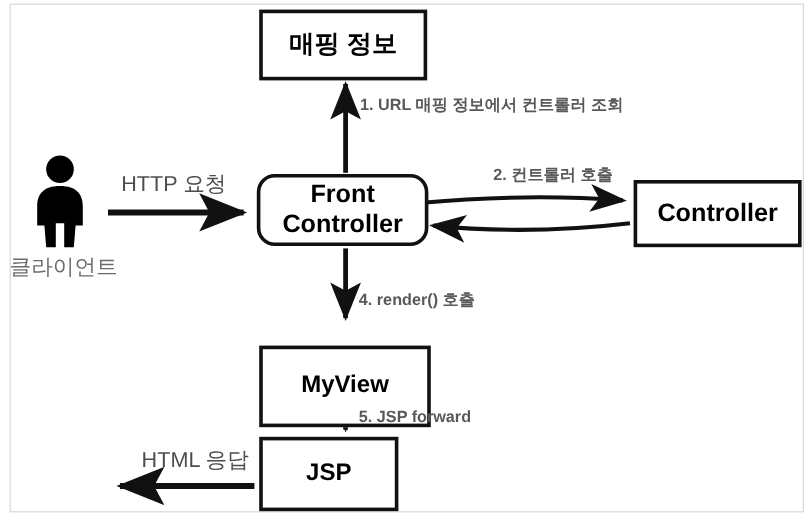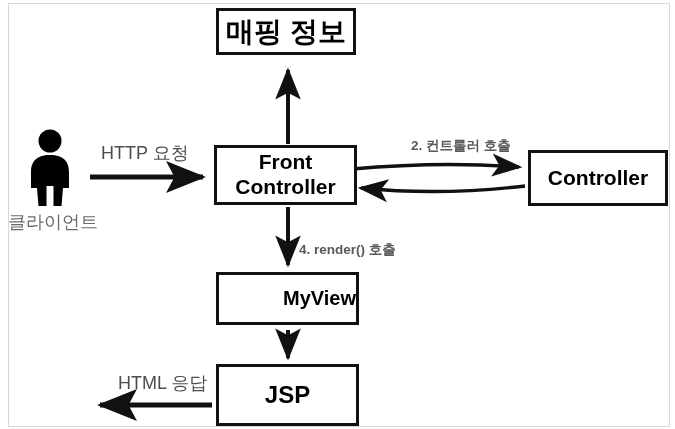--- a/index.html
+++ b/index.html
@@ -32,39 +32,39 @@
     box-sizing: border-box;
     display: flex;
     align-items: center;
     justify-content: center;
     text-align: center;
     color: #000000;
     font-weight: 700;
     line-height: 1.18;
   }
   #node-mapping {
-    left: 216px; top: 8px; width: 140px; height: 47px;
-    font-size: 28px;
+    left: 216px; top: 8px; width: 140px; height: 59px;
+    font-size: 21px;
   }
   #node-front-controller {
     left: 214px; top: 145px; width: 143px; height: 60px;
     font-size: 21px;
+    border-radius: 15px;
   }
   #node-controller {
     left: 528px; top: 150px; width: 140px; height: 56px;
     font-size: 21px;
   }
   #node-myview {
-    left: 216px; top: 272px; width: 143px; height: 53px;
+    left: 216px; top: 288px; width: 143px; height: 68px;
     font-size: 20px;
-    justify-content: flex-end;
   }
   #node-jsp {
-    left: 216px; top: 364px; width: 143px; height: 62px;
-    font-size: 24px;
+    left: 216px; top: 364px; width: 116px; height: 62px;
+    font-size: 20px;
   }
   .node-label { display: block; }
 
   .edge-label {
     position: absolute;
     color: #58595b;
     font-weight: 700;
     font-size: 13.5px;
     white-space: nowrap;
   }
@@ -166,20 +166,22 @@
   <div class="node" id="node-jsp">
     <span class="node-label">JSP</span>
   </div>
 
   <div class="plain-label" id="label-http-request">HTTP 요청</div>
 
   <div class="plain-label" id="label-client">클라이언트</div>
 
   <div class="plain-label" id="label-html-response">HTML 응답</div>
 
+  <div class="edge-label" id="label-step1">1. URL 매핑 정보에서 컨트롤러 조회</div>
 
   <div class="edge-label" id="label-step2">2. 컨트롤러 호출</div>
 
 
   <div class="edge-label" id="label-step4">4. render() 호출</div>
 
+  <div class="edge-label" id="label-step5">5. JSP forward</div>
 
 </div>
 
 </body></html>

